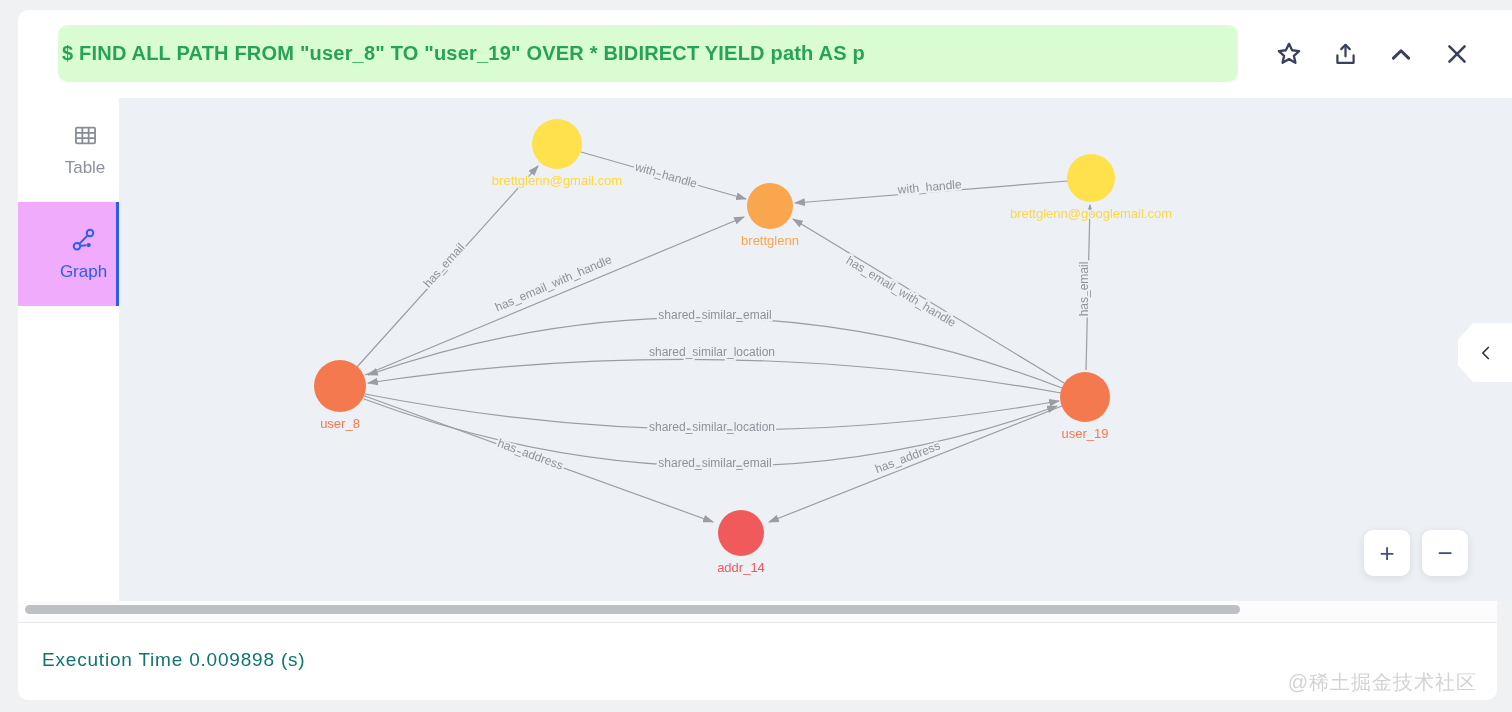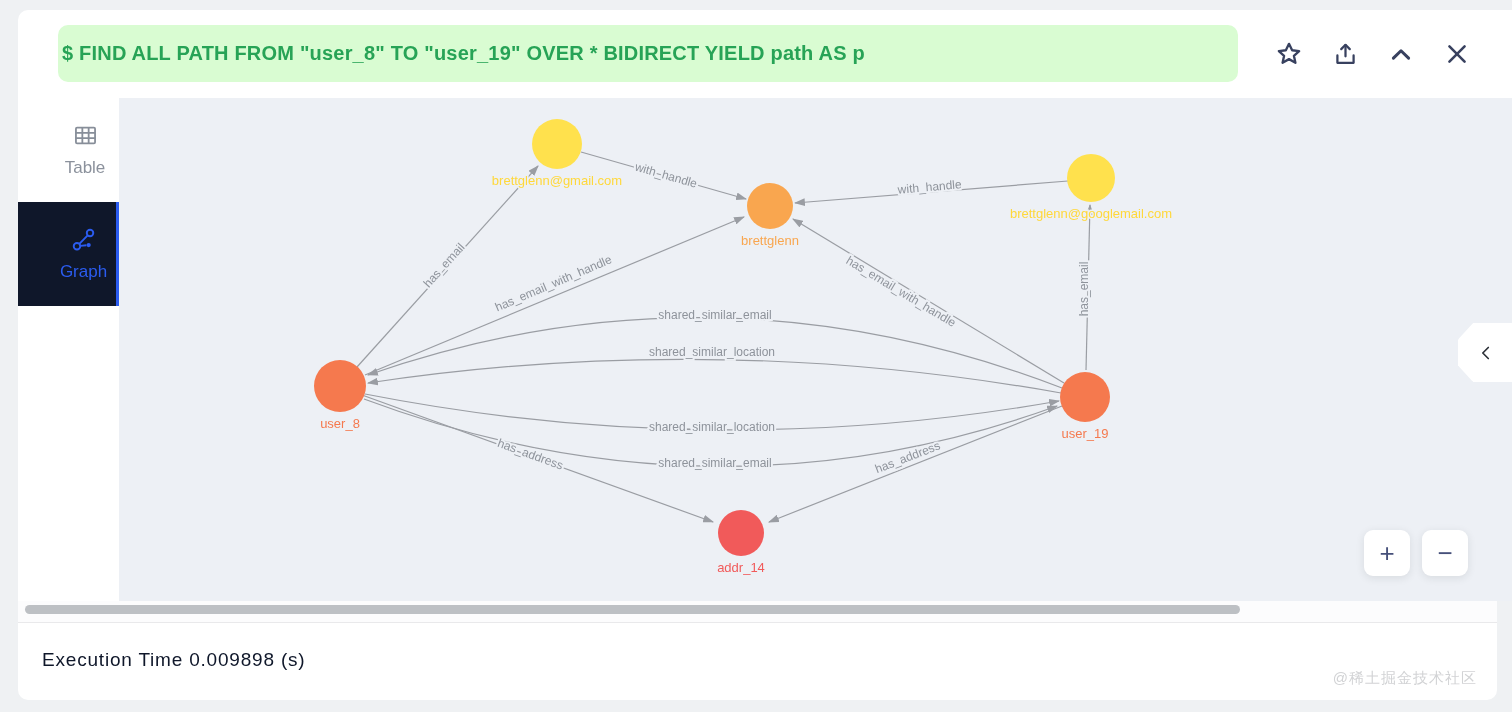--- a/index.html
+++ b/index.html
@@ -39,21 +39,21 @@
     position:absolute; left:18px; top:98px; width:101px; height:503px;
     background:#ffffff;
   }
   .tab {
     height:104px; display:flex; flex-direction:column;
     align-items:center; justify-content:center; gap:9px; cursor:pointer;
     width:100%;
     padding-left:33px;
   }
   .tab .tab-label { font-size:17px; color:#8b919c; }
-  .tab.active { background:#0f172a; border-right:3px solid #2b5cf0;text-align:right; }
+  .tab.active { background:#f0abfc; border-right:3px solid #2b5cf0;text-align:right; }
   .tab.active .tab-label { color:#2b5cf0; }
   
   .canvas {
     position:absolute; left:119px; top:98px; width:1393px; height:503px;
     background:#edf0f5; overflow:hidden;
   }
   .canvas svg.graph { position:absolute; left:0; top:0; }
   .edge-label {
     font-family:"Liberation Sans",sans-serif; font-size:12px;
     fill:#8e939b; text-anchor:middle;
@@ -91,25 +91,25 @@
     position:absolute; left:7px; top:4px; width:1215px; height:9px;
     background:#bdc0c4; border-radius:5px; cursor:grab;
   }
   
   .footer {
     position:absolute; left:18px; top:623px; width:1479px; height:77px;
     background:#ffffff; border-radius:0 0 10px 10px;
   }
   .exec-time {
     position:absolute; left:24px; top:26px;
-    font-size:19px; color:#0f172a; letter-spacing:.8px;
+    font-size:19px; color:#0f766e; letter-spacing:.8px;
   }
   .watermark {
     position:absolute; right:20px; top:46px;
-    font-size:15px; color:#d2d3d5; letter-spacing:1px;
+    font-size:20px; color:#d2d3d5; letter-spacing:1px;
   }
 </style>
 </head>
 <body>
 
 <div class="hdr">
   <div class="query-pill">
     <span>$ FIND ALL PATH FROM "user_8" TO "user_19" OVER * BIDIRECT YIELD path AS p</span>
   </div>
   <div class="hdr-icons">

